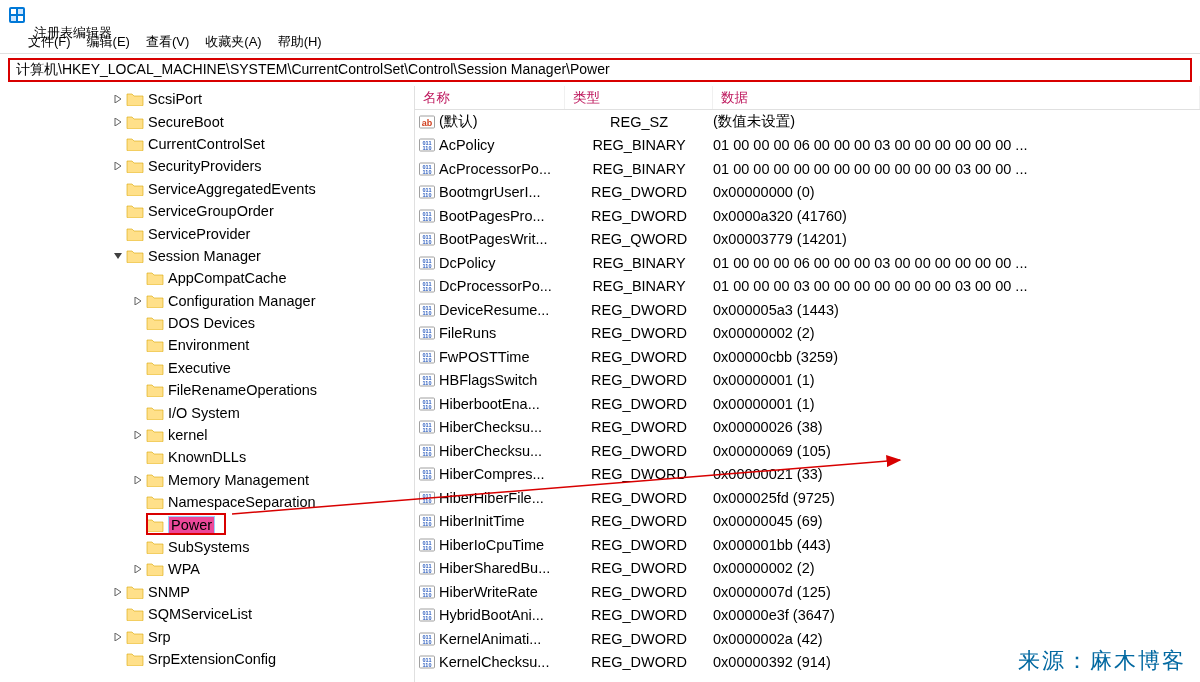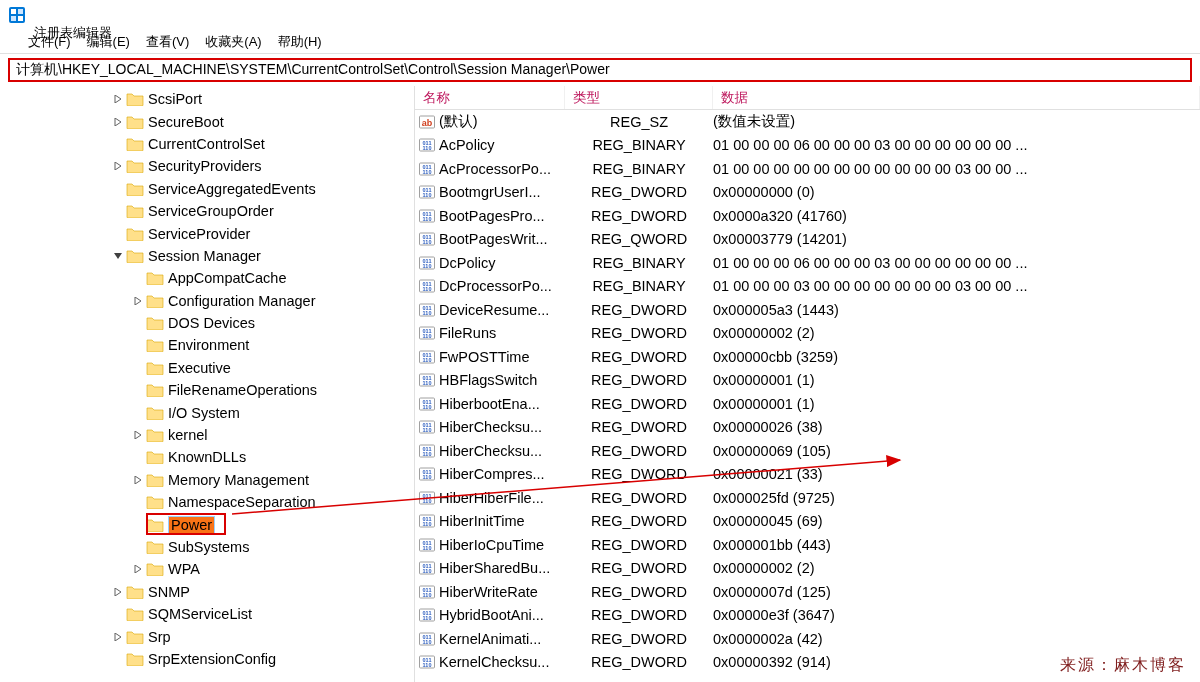--- a/index.html
+++ b/index.html
@@ -10,37 +10,37 @@
 .menu-bar { height: 24px; display: flex; align-items: center; padding: 0 20px; font-size: 13px; border-bottom: 1px solid #e0e0e0; }
 .menu-bar .menu-item { padding: 2px 8px; cursor: default; }
 .address-bar { border: 2px solid #d80000; margin: 4px 8px 4px 8px; padding: 2px 6px; font-size: 14px; height: 24px; display: flex; align-items: center; }
 .main-area { display: flex; height: calc(682px - 30px - 24px - 32px); }
 .tree-panel { width: 415px; border-right: 1px solid #e0e0e0; overflow: hidden; padding-top: 2px; }
 .tree-row { display: flex; align-items: center; height: 22.4px; white-space: nowrap; cursor: default; }
 .tree-row .ind { display: inline-block; flex-shrink:0; }
 .tree-row .exp { width: 16px; height: 16px; display: inline-flex; align-items: center; justify-content: center; color: #666; font-size: 10px; cursor: pointer; flex-shrink:0; }
 .tree-row .fold { width: 18px; height: 14px; margin-right: 4px; flex-shrink:0; }
 .tree-row .label { font-size: 14.5px; }
-.tree-row.selected .label { background: #f97316; border: 1px solid #99d1ff; padding: 0 2px; }
+.tree-row.selected .label { background: #ec4899; border: 1px solid #99d1ff; padding: 0 2px; }
 .tree-row.selected-box { position: relative; }
 .selected-outline { position: absolute; border: 2px solid #d80000; left: 146px; top: 0; width: 80px; height: 22px; pointer-events: none; }
 .list-panel { flex: 1; overflow: hidden; }
 .list-header { display: flex; height: 24px; border-bottom: 1px solid #e0e0e0; font-size: 13.5px; color: #be185d; }
 .list-header .col { padding: 3px 8px; border-right: 1px solid #f0f0f0; }
 .list-body { }
 .list-row { display: flex; align-items: center; height: 23.5px; cursor: default; }
 .list-row .c1 { width: 150px; display: flex; align-items: center; padding-left: 4px; overflow: hidden; white-space: nowrap; text-align: center; }
 .list-row .c2 { width: 148px; white-space: nowrap; overflow: hidden; text-align: center; }
 .list-row .c3 { flex: 1; white-space: nowrap; overflow: hidden; }
 .list-row .vicon { width: 16px; height: 16px; margin-right: 4px; flex-shrink: 0; }
 .c1-text, .c2, .c3 { font-size: 14.5px; }
 .col-name { width: 150px; }
 .col-type { width: 148px; }
 .col-data { flex: 1; }
-.watermark { position: absolute; right: 14px; bottom: 6px; font-size: 16px; color: #7f1d1d; font-family: "SimSun", serif; letter-spacing: 2px; }
+.watermark { position: absolute; right: 14px; bottom: 6px; font-size: 22px; color: #0369a1; font-family: "SimSun", serif; letter-spacing: 2px; }
 .arrow-annot { position: absolute; left: 230px; top: 446px; pointer-events: none; }
 </style>
 </head>
 <body>
 
 <div class="title-bar">
   <span class="app-icon">
     <svg viewBox="0 0 18 18">
         <rect x="1" y="1" width="16" height="16" fill="#0078d7" rx="2"></rect>
         <rect x="3" y="3" width="5" height="5" fill="#fff"></rect>

